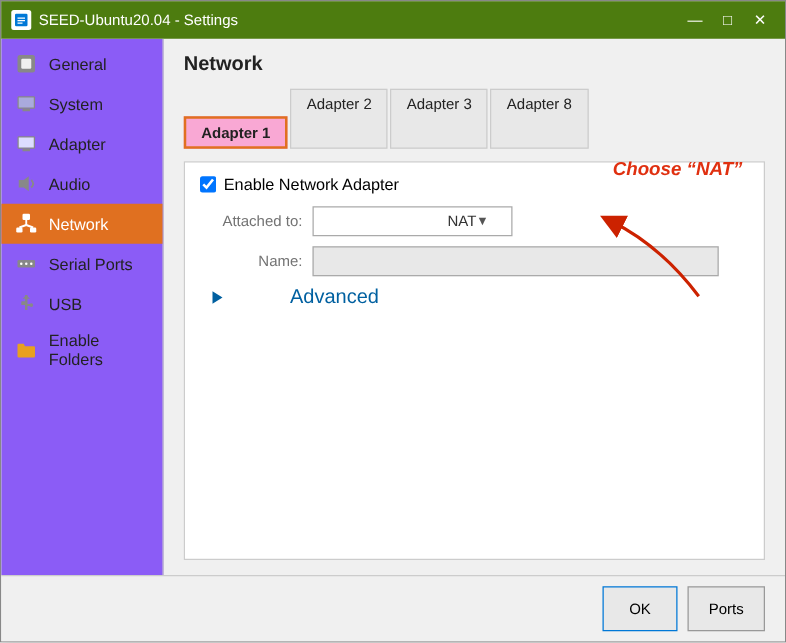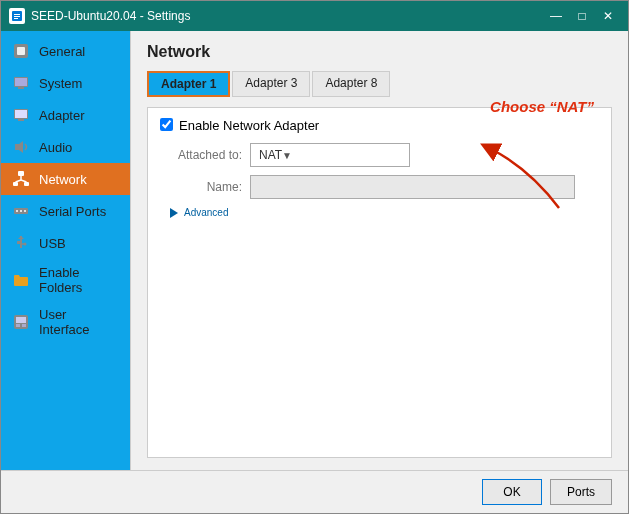--- a/index.html
+++ b/index.html
@@ -17,21 +17,21 @@
     .window {
       width: 629px;
       height: 514px;
       background: #f0f0f0;
       border: 1px solid #888;
       display: flex;
       flex-direction: column;
       box-shadow: 2px 2px 8px rgba(0,0,0,0.3);
     }
     .title-bar {
-      background: #0f766e;
+      background: #4d7c0f;
       color: white;
       height: 30px;
       display: flex;
       align-items: center;
       padding: 0 8px;
       user-select: none;
     }
     .title-bar-icon {
       width: 16px;
       height: 16px;
@@ -62,21 +62,21 @@
       align-items: center;
       justify-content: center;
     }
     .content {
       display: flex;
       flex: 1;
       overflow: hidden;
     }
     .sidebar {
       width: 130px;
-      background: #0ea5e9;
+      background: #8b5cf6;
       border-right: 1px solid #ccc;
       padding: 4px 0;
     }
     .sidebar-item {
       display: flex;
       align-items: center;
       padding: 6px 10px;
       cursor: pointer;
       gap: 8px;
       color: #222;
@@ -112,34 +112,35 @@
     }
     .tab {
       padding: 4px 12px;
       border: 1px solid #ccc;
       background: #e8e8e8;
       cursor: pointer;
       font-size: 12px;
       color: #222;
     }
     .tab.active {
-      background: #0ea5e9;
+      background: #f9a8d4;
       border-bottom: 1px solid #f0f0f0;
       border: 2px solid #e07020;
       font-weight: bold;
+      margin-top: 22px;
     }
     .section-box {
       border: 1px solid #ccc;
       background: #fff;
       padding: 10px 12px;
       flex: 1;
     }
     .checkbox-row {
       display: flex;
-      align-items: flex-start;
+      align-items: center;
       gap: 6px;
       margin-bottom: 10px;
     }
     .form-row {
       display: flex;
       align-items: center;
       margin-bottom: 8px;
     }
     .form-label {
       width: 90px;
@@ -150,24 +151,24 @@
     }
     .form-control-wrap {
       flex: 1;
       position: relative;
     }
     .select-box {
       width: 160px;
       height: 24px;
       border: 1px solid #aaa;
       background: #fff;
-      padding: 0 8px;
-      display: flex;
-      align-items: center;
-      justify-content: flex-start;
+      padding: 0 18px;
+      display: flex;
+      align-items: center;
+      justify-content: flex-end;
       cursor: pointer;
       font-size: 12px;
       color: #333;
     }
     .select-box .arrow {
       font-size: 10px;
       color: #555;
     }
     .name-box {
       width: 325px;
@@ -185,39 +186,40 @@
     }
     .triangle {
       width: 0;
       height: 0;
       border-top: 5px solid transparent;
       border-bottom: 5px solid transparent;
       border-left: 8px solid #0060a0;
     }
     .advanced-label {
       color: #0060a0;
-      font-size: 10px;
+      font-size: 16px;
+      margin-left: 48px;
     }
     .footer {
       display: flex;
       justify-content: flex-end;
       align-items: center;
       gap: 8px;
       padding: 8px 16px;
       border-top: 1px solid #ccc;
       background: #f0f0f0;
     }
     .footer-btn {
       padding: 4px 16px;
       border: 1px solid #999;
       background: #e8e8e8;
       cursor: pointer;
       font-size: 12px;
       min-width: 60px;
-      height: 26px;
+      height: 36px;
     }
     .footer-btn.ok {
       background: #e8e8e8;
       border: 1px solid #0078d7;
       color: #000;
     }
     .section-content-area {
       position: relative;
     }
   </style>
@@ -331,38 +333,28 @@
 
       <div class="sidebar-item">
         <div class="sidebar-icon">
           <svg width="18" height="18" viewBox="0 0 18 18">
             <path d="M2 5 Q2 4 3 4 L7 4 L8 6 L15 6 Q16 6 16 7 L16 14 Q16 15 15 15 L3 15 Q2 15 2 14 Z" fill="#e8a020"></path>
           </svg>
         </div>
         <span>Enable Folders</span>
       </div>
 
-      <div class="sidebar-item">
-        <div class="sidebar-icon">
-          <svg width="18" height="18" viewBox="0 0 18 18">
-            <rect x="2" y="2" width="14" height="14" rx="2" fill="#888"></rect>
-            <rect x="4" y="4" width="10" height="6" fill="#cce"></rect>
-            <rect x="4" y="11" width="4" height="3" fill="#aac"></rect>
-            <rect x="10" y="11" width="4" height="3" fill="#aac"></rect>
-          </svg>
-        </div>
-        <span>User Interface</span>
-      </div>
     </div>
 
     <div class="main-panel">
       <div class="panel-title">Network</div>
 
       <div class="tabs">
         <div class="tab active">Adapter 1</div>
+        <div class="tab">Adapter 2</div>
         <div class="tab">Adapter 3</div>
         <div class="tab">Adapter 8</div>
       </div>
 
       <div class="section-box">
 
         <div class="checkbox-row">
           <input type="checkbox" checked="" id="enable-cb" style="">
           <label for="enable-cb">Enable Network Adapter</label>
         </div>

